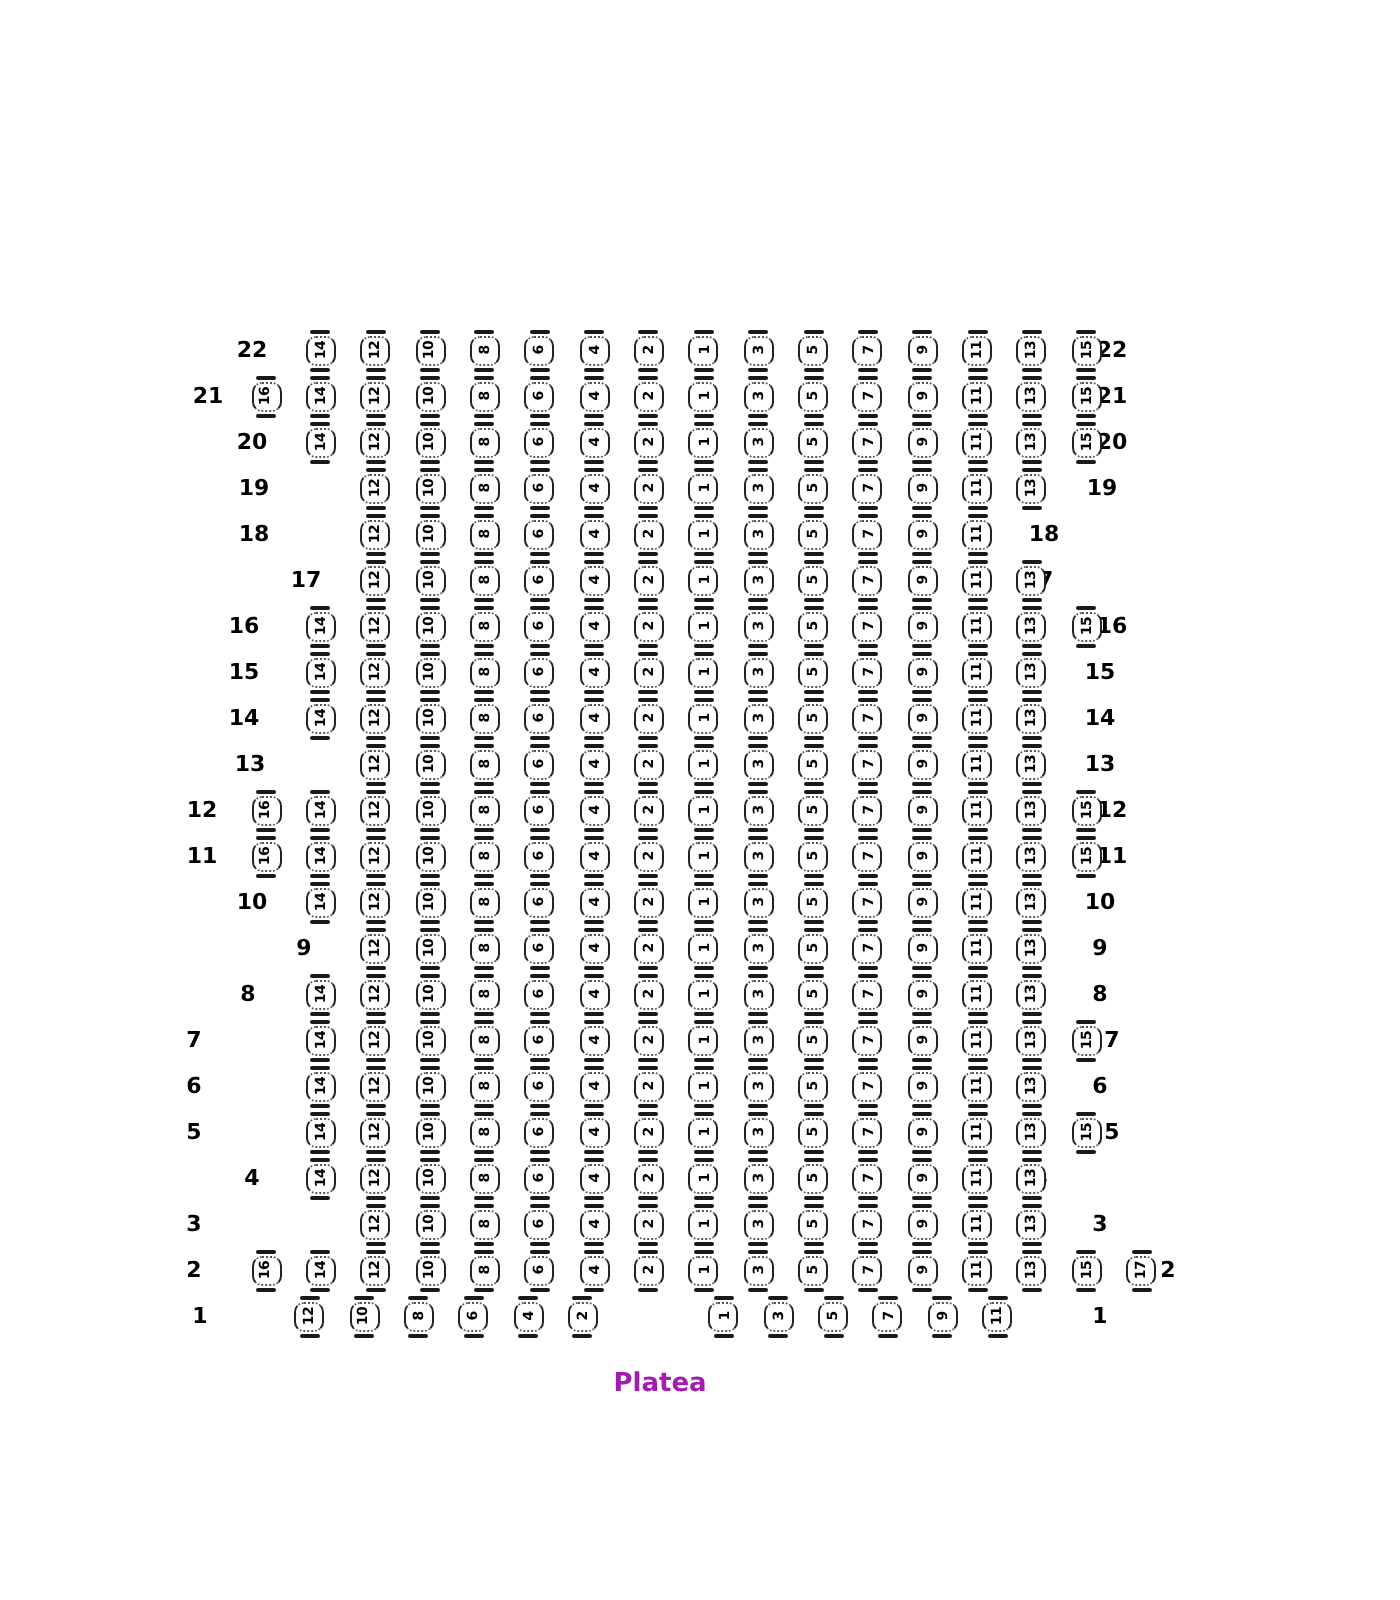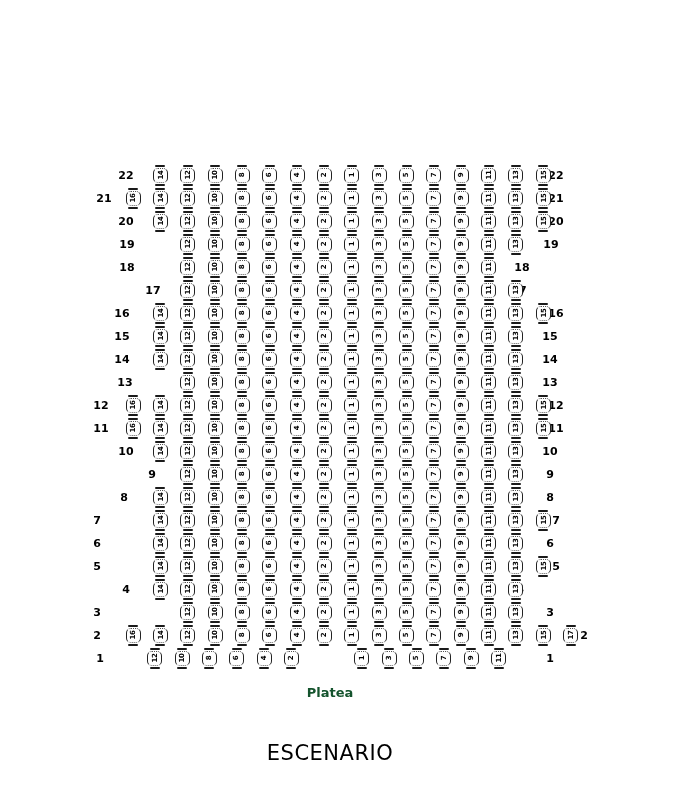--- a/index.html
+++ b/index.html
@@ -21,21 +21,21 @@
     border:1px dotted #555;border-left:1.4px solid #222;border-right:1.4px solid #222;
     border-radius:5px;background:#fff;
     display:flex;align-items:center;justify-content:center;
   }
   .sbox>span{
     display:block;transform:rotate(-90deg);
     font:bold 7px "DejaVu Sans",sans-serif;letter-spacing:-0.3px;color:#000;white-space:nowrap;
   }
   .platea{
     position:absolute;transform:translate(-50%,-50%);
-    font:bold 13px "DejaVu Sans",sans-serif;color:#14532d;white-space:nowrap;
+    font:bold 13px "DejaVu Sans",sans-serif;color:#a21caf;white-space:nowrap;
   }
   .escenario{
     position:absolute;transform:translate(-50%,-50%);
     font:400 21px "DejaVu Sans",sans-serif;letter-spacing:0.5px;color:#000;white-space:nowrap;
   }
 </style>
 </head>
 <body>
 
 <div class="canvas">
@@ -1644,14 +1644,13 @@
           <span>9</span>
         </div>
       </div>
       <div class="seat" style="left: 490.05px; top: 647.5px;">
         <div class="sbox">
           <span>11</span>
         </div>
       </div>
     </div>
   <div class="platea" style="left:330px;top:692px;">Platea</div>
-  <div class="escenario" style="left:330px;top:753px;">ESCENARIO</div>
 </div>
 
 </body></html>

